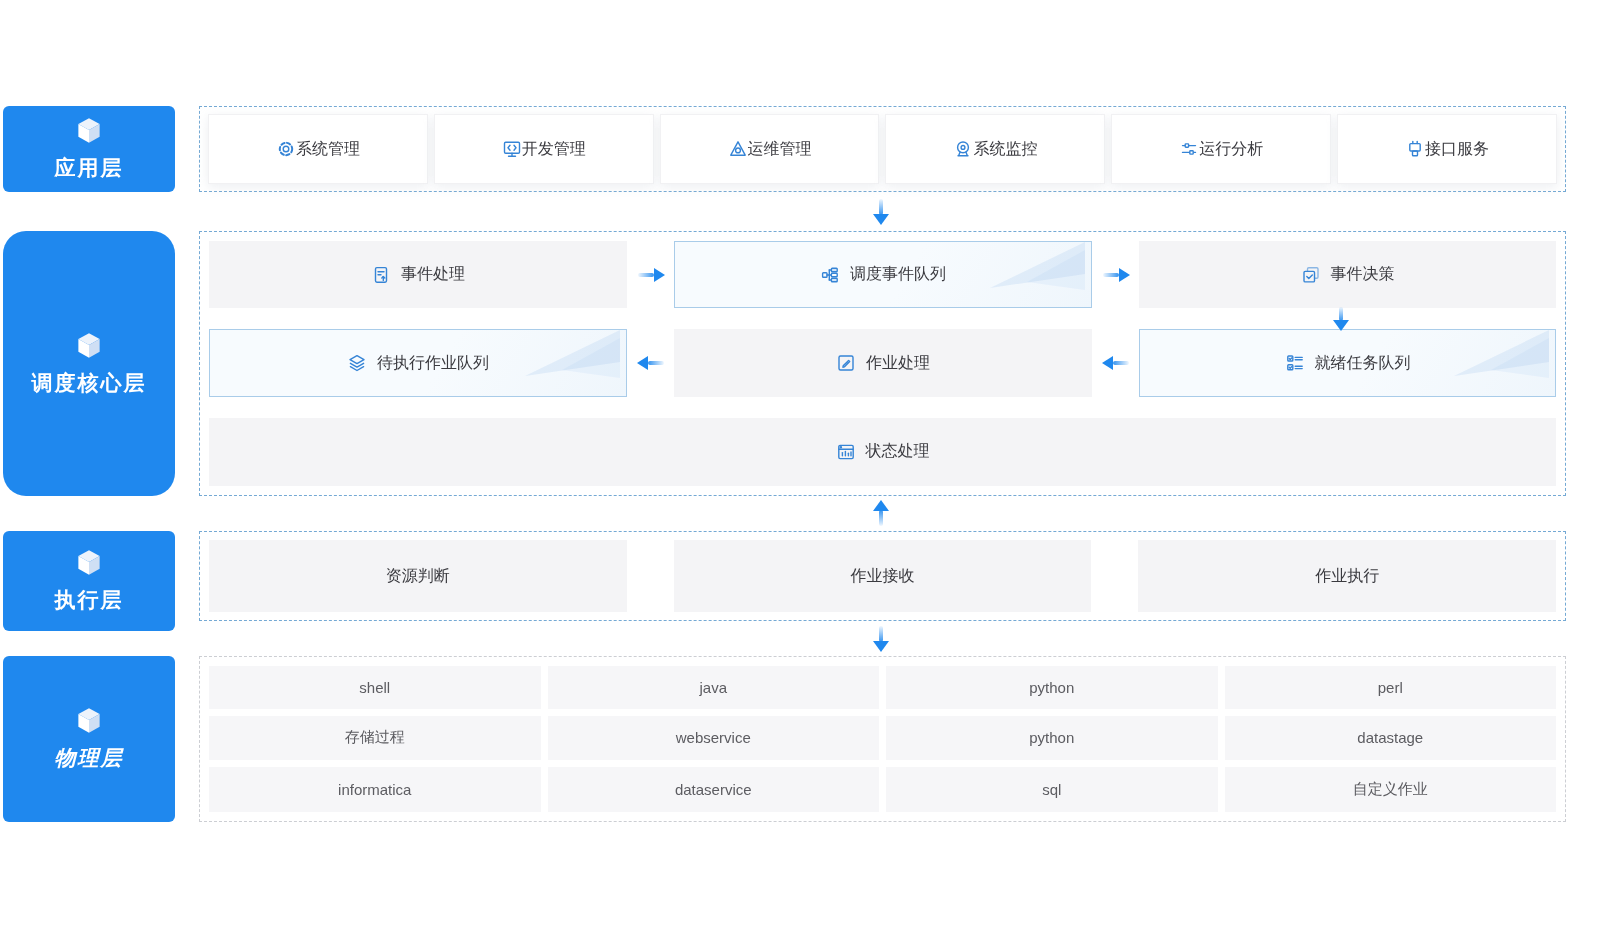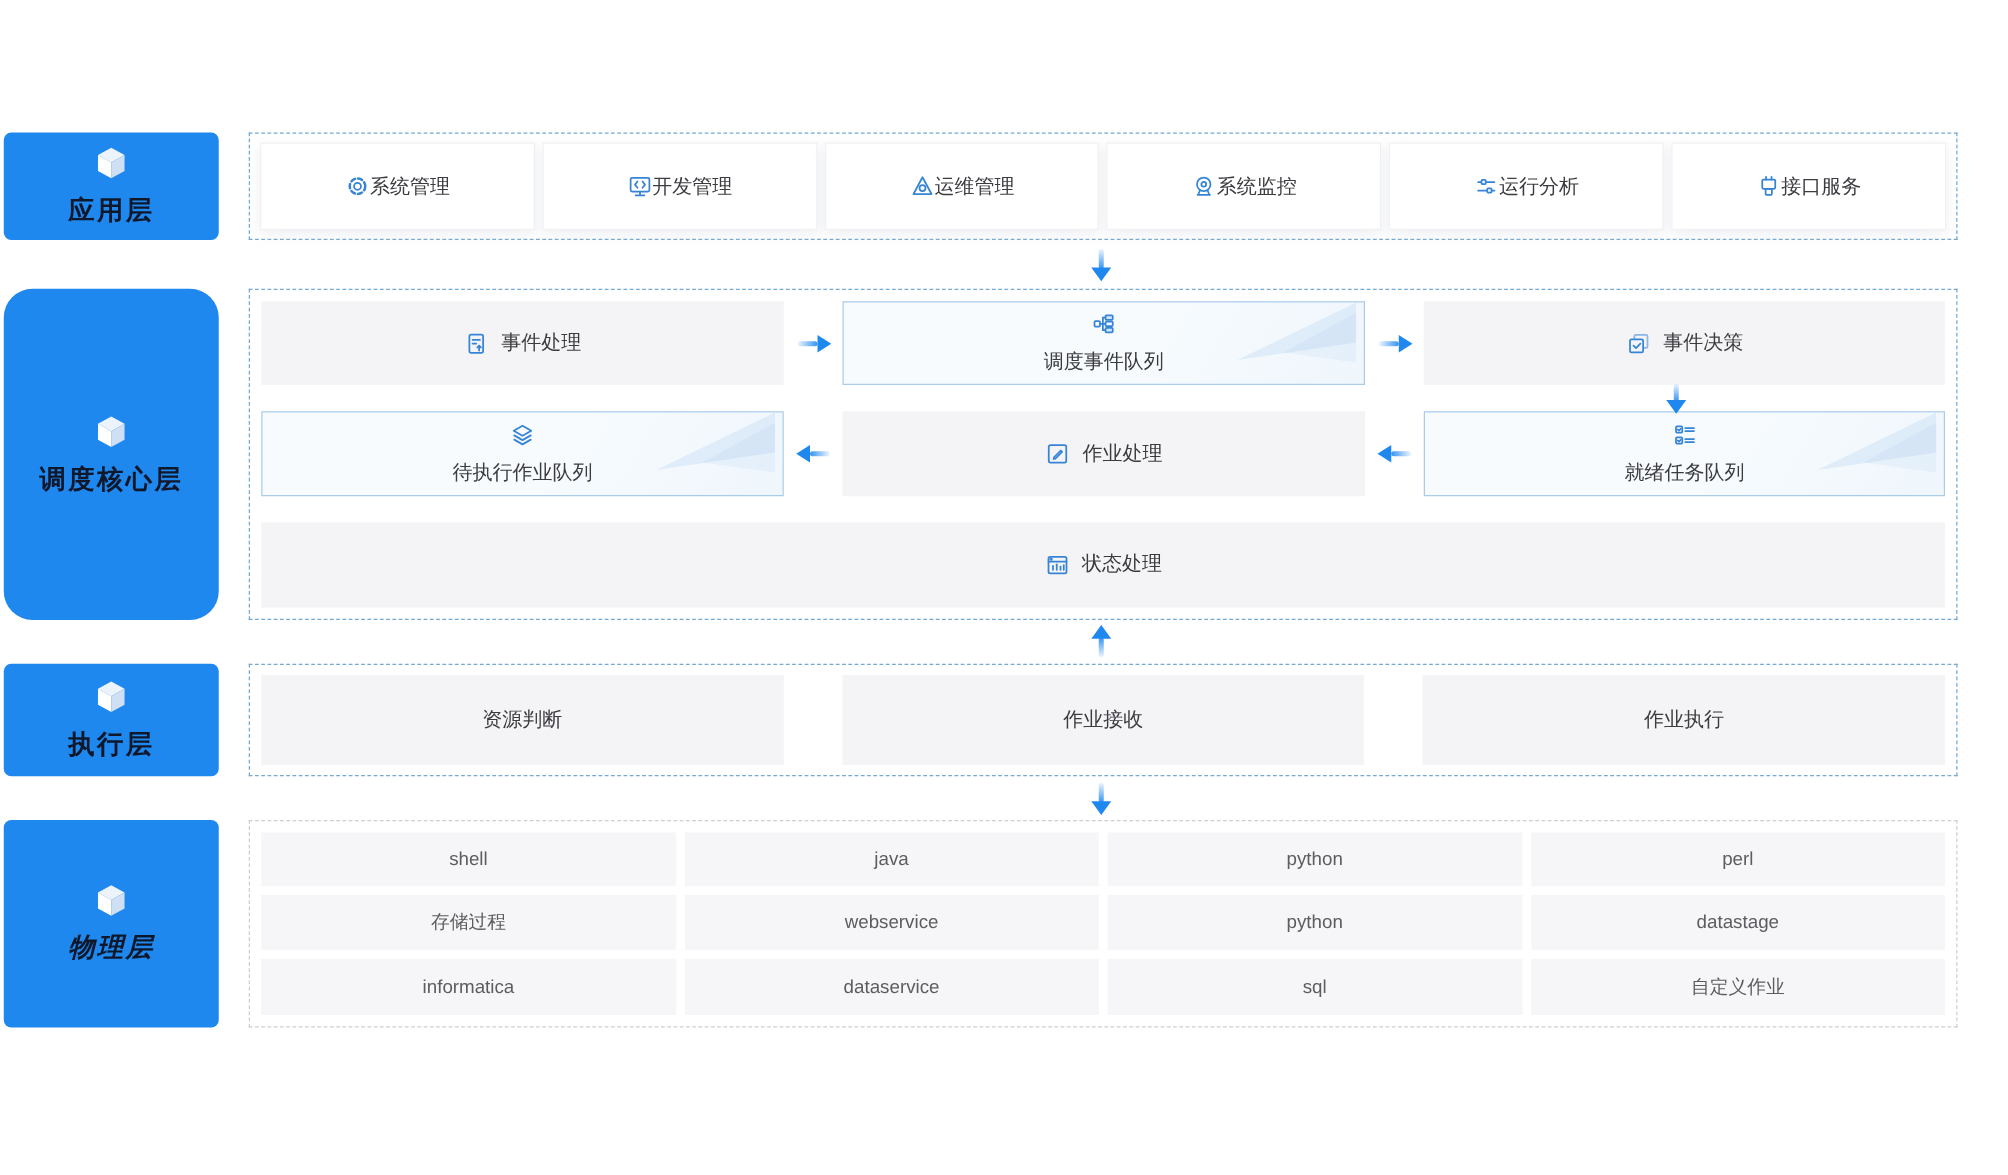--- a/index.html
+++ b/index.html
@@ -1,25 +1,25 @@
 <!DOCTYPE html>
 <html><head>
 <meta charset="utf-8">
 <style>
   html,body{margin:0;padding:0;background:#ffffff;}
   body{font-family:"Liberation Sans","DejaVu Sans",sans-serif;}
   .stage{position:relative;width:1606px;height:940px;background:#ffffff;overflow:hidden;}
 
   
   .layer-label{position:absolute;left:3px;width:172px;background:#1f88ee;border-radius:6px;
-    color:#0f172a;display:flex;flex-direction:column;align-items:center;justify-content:center;
+    color:#ffffff;display:flex;flex-direction:column;align-items:center;justify-content:center;
     gap:8px;font-size:21px;font-weight:bold;letter-spacing:2px;}
   #label-app{top:106px;height:86px;}
   #label-core{top:231px;height:265px;border-radius:23px;}
-  #label-exec{top:531px;height:90px;}
+  #label-exec{top:531px;height:100px;}
   #label-phys{top:656px;height:166px;font-style:italic;}
 
   
   .panel{position:absolute;left:199px;width:1367px;box-sizing:border-box;
     border:1px dashed #74a9d4;background:#fff;}
   #panel-app{top:106px;height:86px;padding:7px 8px;display:flex;gap:6px;}
   #panel-core{top:231px;height:265px;padding:9px;display:flex;flex-direction:column;gap:21px;}
   #panel-exec{top:531px;height:90px;padding:8px 9px;display:flex;gap:47px;}
   #panel-phys{top:656px;height:166px;padding:9px;display:grid;
     grid-template-columns:repeat(4,1fr);gap:7px;border-color:#ccced3;}
@@ -28,21 +28,21 @@
     box-shadow:0 3px 10px rgba(190,198,210,0.28);display:flex;align-items:center;
     justify-content:center;font-size:16px;color:#3b3b40;}
 
   .core-row{display:flex;height:68px;}
   .core-row.full{height:69px;}
   .core-box{width:418px;display:flex;align-items:center;justify-content:center;gap:10px;
     font-size:16px;color:#3b3b40;box-sizing:border-box;position:relative;}
   .core-box.wide{flex:1;width:auto;}
   .gray{background:#f4f4f6;}
   .highlight{background:linear-gradient(120deg,#f7fbfe 55%,#eff6fc);
-    border:1px solid #a9cce9;overflow:hidden;flex-direction:column;}
+    border:1px solid #a9cce9;overflow:hidden;}
   .decor{position:absolute;right:6px;top:0;pointer-events:none;}
   .arrow-cell{width:47px;display:flex;align-items:center;justify-content:center;flex:none;}
 
   .exec-item{flex:1;background:#f4f4f6;display:flex;align-items:center;justify-content:center;
     font-size:16px;color:#3b3b40;}
   .phys-item{background:#f6f6f8;display:flex;align-items:center;justify-content:center;
     font-size:15px;color:#5c5c61;}
 
   
   .harrow{position:relative;width:30px;height:16px;}

